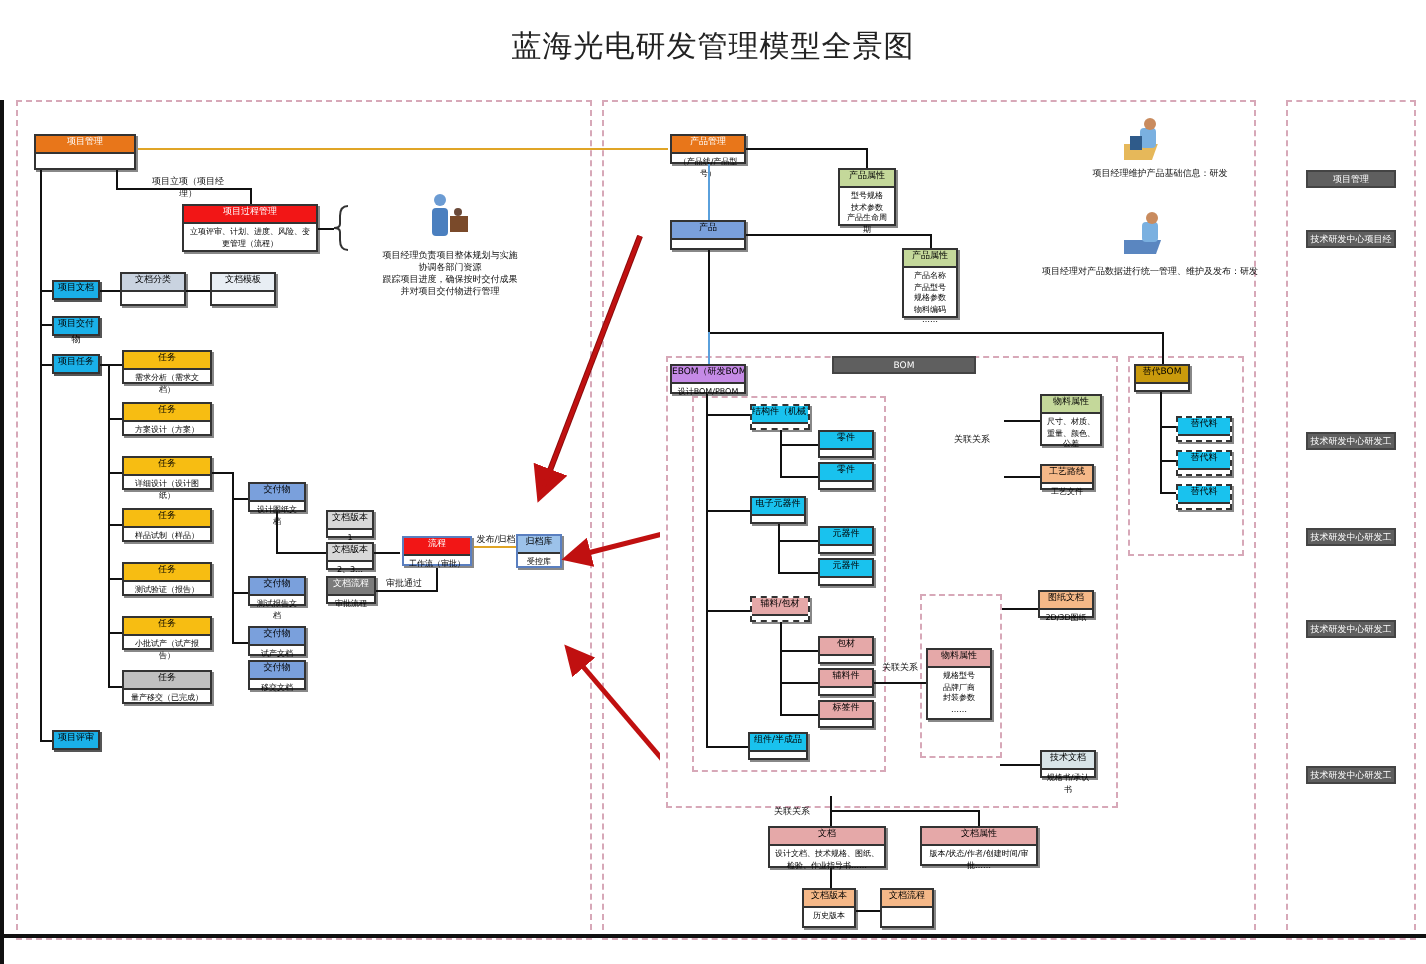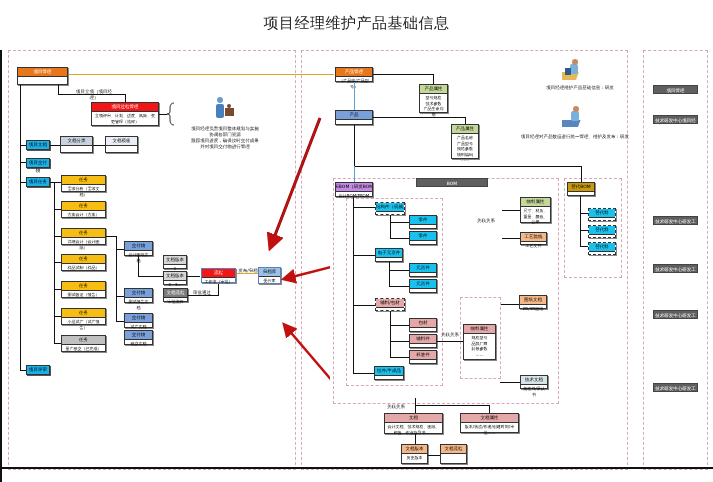--- a/index.html
+++ b/index.html
@@ -28,21 +28,21 @@
   .ln-blue{position:absolute;background:#5aa0dc;}
   .ln-gold{position:absolute;background:#e0a526;}
   .darkbar{position:absolute;background:#5f5f5f;color:#fff;font-size:4.5px;text-align:center;line-height:9px;height:9px;border:1px solid #444;box-sizing:border-box;}
   .note{position:absolute;font-size:4.5px;color:#111;line-height:6px;text-align:center;}
   .icon{position:absolute;}
   .hline-bottom{position:absolute;left:0;top:467px;width:713px;height:2px;background:#111;}
 </style>
 </head>
 <body>
 
-<div class="title">项目经理维护产品基础信息</div>
+<div class="title">蓝海光电研发管理模型全景图</div>
 <div class="lborder"></div>
 
 <div class="region" style="left:8px;top:50px;width:288px;height:420px;"></div>
 <div class="region" style="left:301px;top:50px;width:327px;height:420px;"></div>
 <div class="region" style="left:643px;top:50px;width:65px;height:420px;"></div>
 <div class="region" style="left:333px;top:178px;width:226px;height:226px;"></div>
 <div class="region" style="left:346px;top:198px;width:97px;height:188px;"></div>
 <div class="region" style="left:460px;top:297px;width:41px;height:82px;"></div>
 <div class="region" style="left:564px;top:178px;width:58px;height:100px;"></div>
 <div class="hline-bottom"></div>

